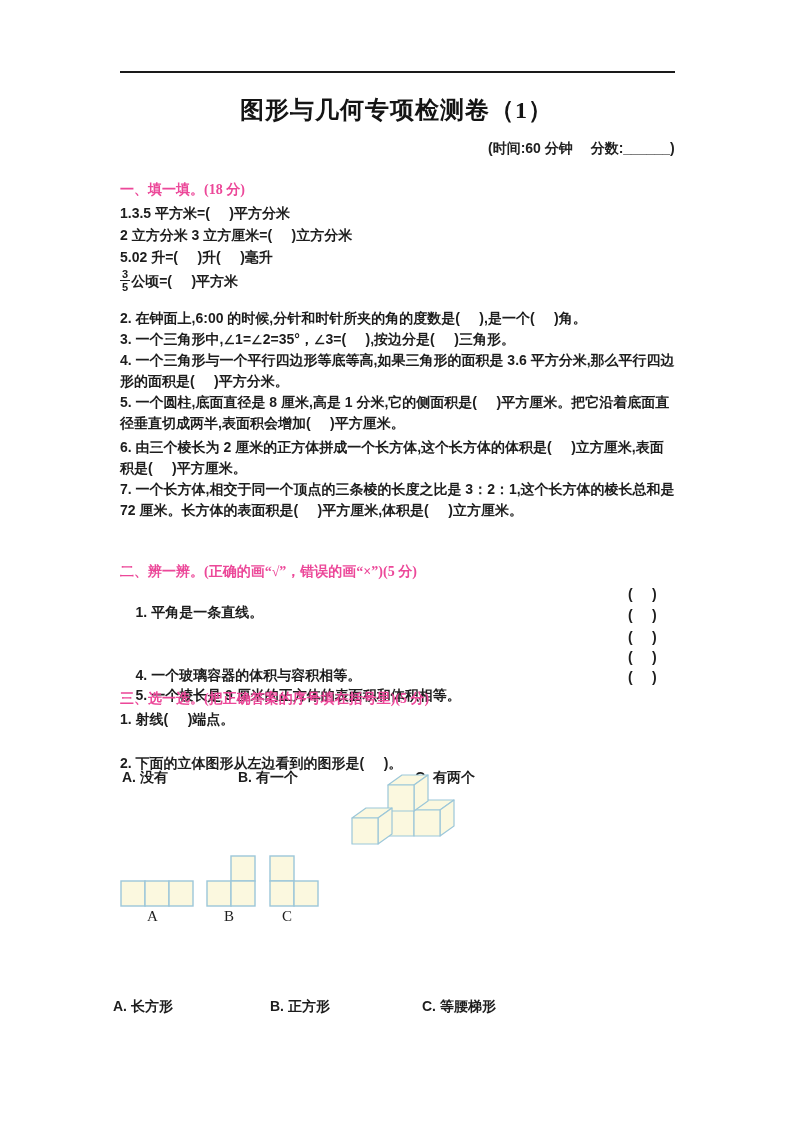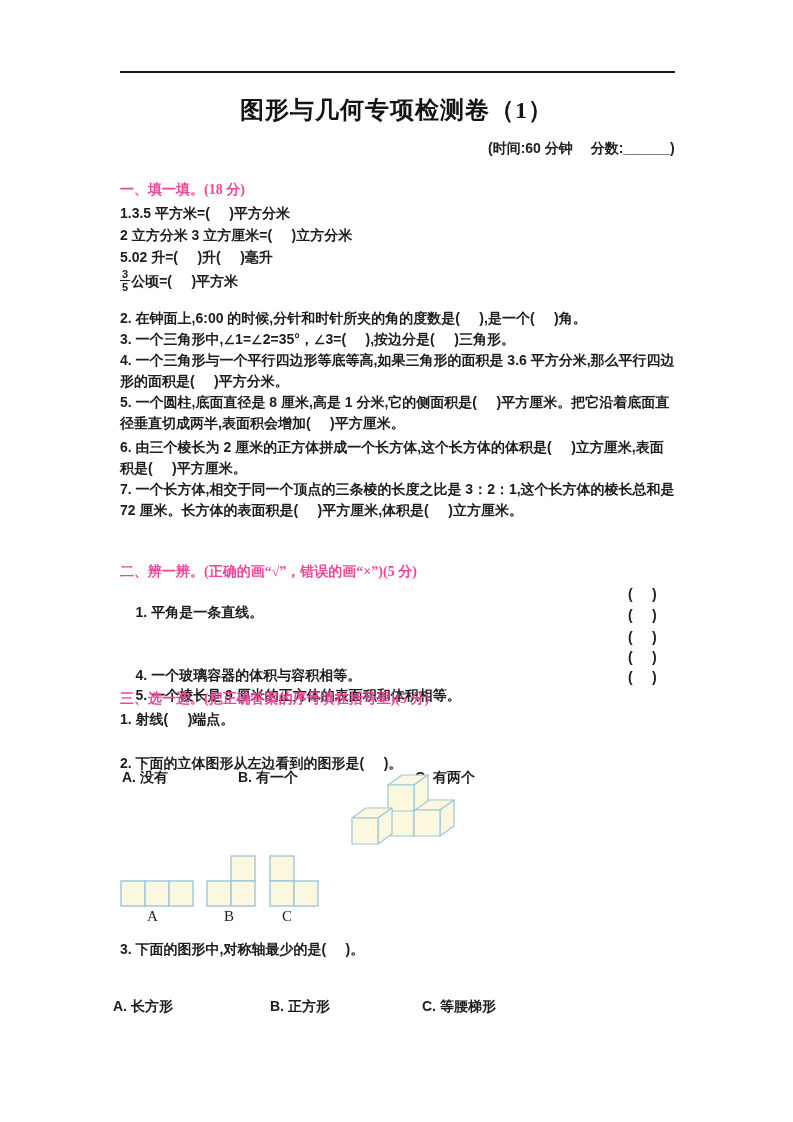--- a/index.html
+++ b/index.html
@@ -163,21 +163,20 @@
       <rect class="sq" x="152" y="2" width="24" height="25"></rect>
       <rect class="sq" x="152" y="27" width="24" height="25"></rect>
       <rect class="sq" x="176" y="27" width="24" height="25"></rect>
     </g>
   </svg>
 
   <span class="figlabel" style="left:147px">A</span>
   <span class="figlabel" style="left:224px">B</span>
   <span class="figlabel" style="left:282px">C</span>
 
-  <div class="line" style="top:940px">3. 下面的图形中,对称轴最少的是(     )。</div>
 
   <div class="line" style="top:961px;left:113px">
     <span class="opt" style="left:0px">A. 长方形</span>
     <span class="opt" style="left:157px">B. 正方形</span>
     <span class="opt" style="left:309px">C. 等腰梯形</span>
   </div>
 
 </div>
 
 </body></html>

